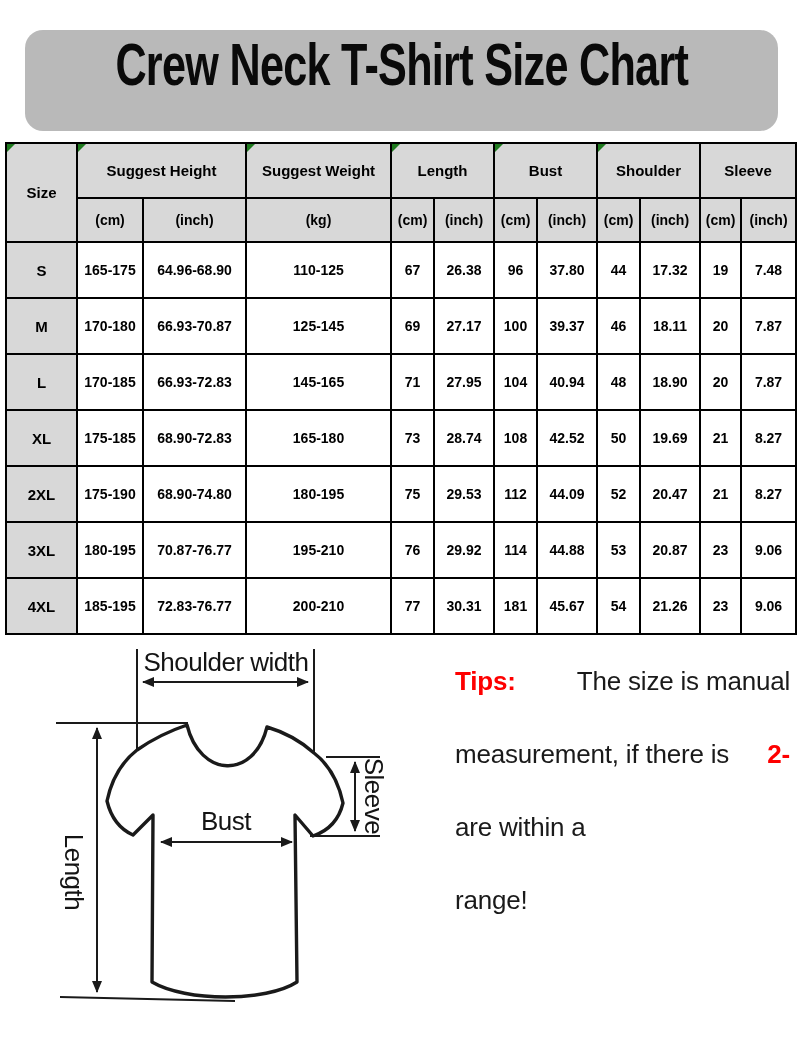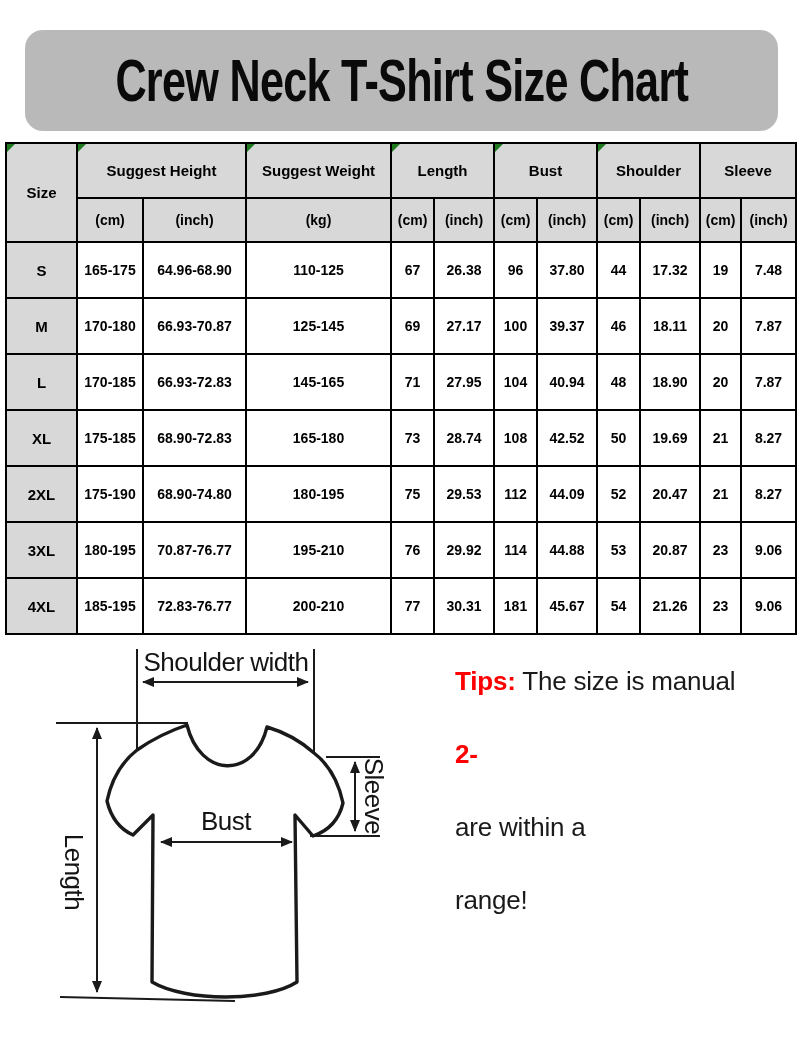--- a/index.html
+++ b/index.html
@@ -13,21 +13,21 @@
   html,body{margin:0;padding:0;}
   body{
     width:800px;height:1040px;position:relative;overflow:hidden;
     background:#ffffff;
     font-family:"Liberation Sans", sans-serif;
   }
   
   .banner{
     position:absolute;left:25px;top:30px;width:753px;height:101px;
     background:var(--banner-bg);border-radius:18px;
-    display:flex;align-items:center;justify-content:center;
+    display:flex;justify-content:center;
   }
   .banner h1{
     margin:0;font-size:60px;font-weight:700;color:#0a0a0a;
     white-space:nowrap;letter-spacing:-1px;
     transform:scaleX(0.72);transform-origin:center;
   }
   
   table.size-table{
     position:absolute;left:5px;top:142px;width:790px;
     border-collapse:collapse;table-layout:fixed;
@@ -58,21 +58,21 @@
     font-family:"Liberation Sans", sans-serif;fill:#141414;
     font-size:26px;letter-spacing:-0.5px;
   }
   .meas{stroke:#1a1a1a;stroke-width:2;fill:none;}
   .shirt{fill:#ffffff;stroke:#1a1a1a;stroke-width:3.4;stroke-linejoin:round;stroke-linecap:round;}
   
   .tips{
     position:absolute;left:455px;top:645px;width:335px;
     color:#1a1a1a;font-size:26px;letter-spacing:-0.2px;
   }
-  .tip-line{height:73px;display:flex;align-items:center;}
+  .tip-line{height:73px;display:flex;align-items:center;justify-content:space-between;}
   .tip-line span{white-space:pre;}
   .red-bold{color:var(--accent-red);font-weight:700;}
 </style>
 </head>
 <body>
 
 <div class="banner">
   <h1>Crew Neck T-Shirt Size Chart</h1>
 </div>
 
@@ -256,20 +256,21 @@
   <line class="meas" x1="315" y1="114" x2="315" y2="183" marker-start="url(#arr)" marker-end="url(#arr)"></line>
   <text x="334" y="148" text-anchor="middle" dominant-baseline="central" transform="rotate(90 334 148)">Sleeve</text>
 </svg>
 
 <div class="tips">
     <div class="tip-line">
       <span class="red-bold">Tips:</span>
       <span> The size is manual</span>
     </div>
     <div class="tip-line">
+      <span>measurement, if there is </span>
       <span class="red-bold">2-</span>
     </div>
     <div class="tip-line">
       <span>are within a </span>
     </div>
     <div class="tip-line">
       <span>range!</span>
     </div>
   </div>
 

